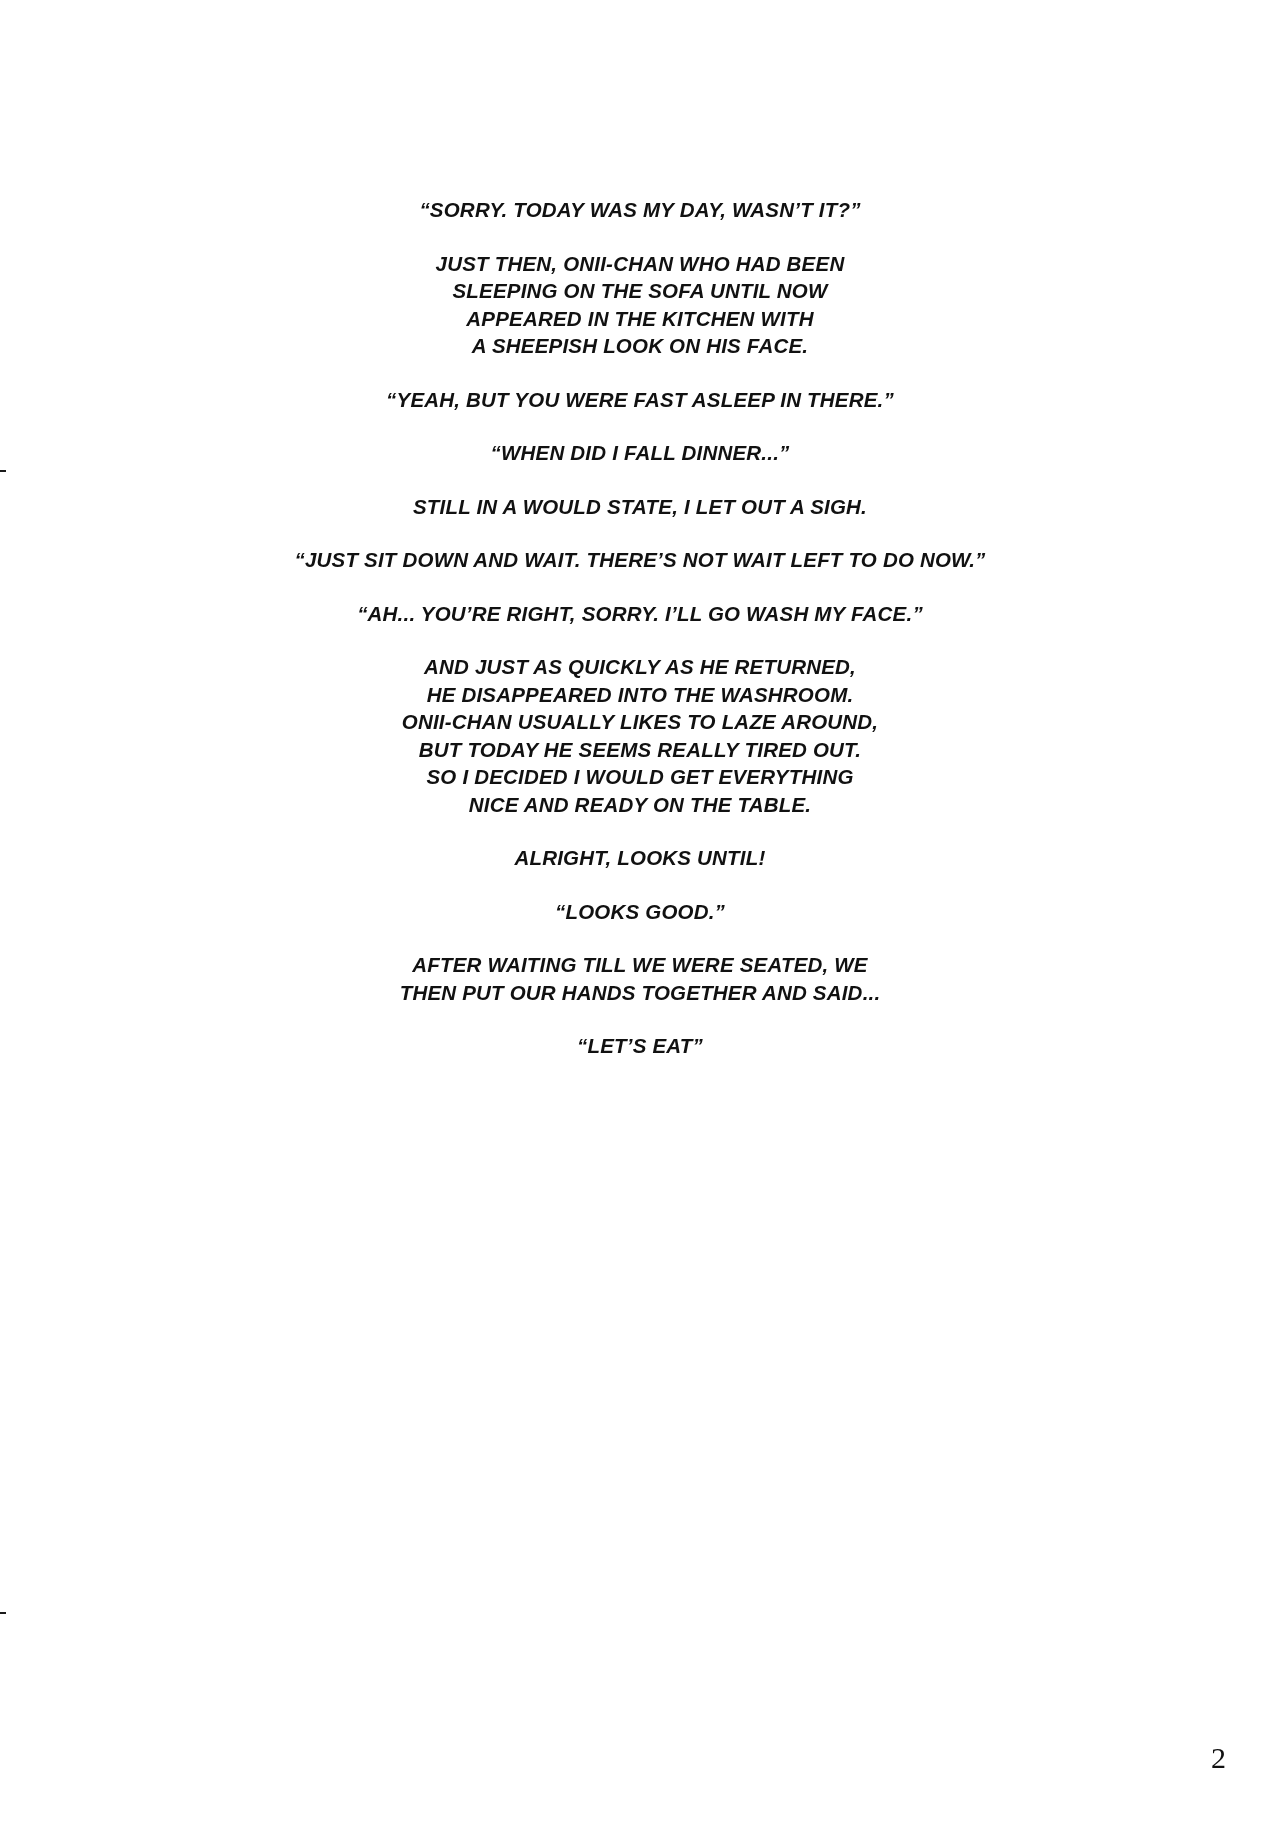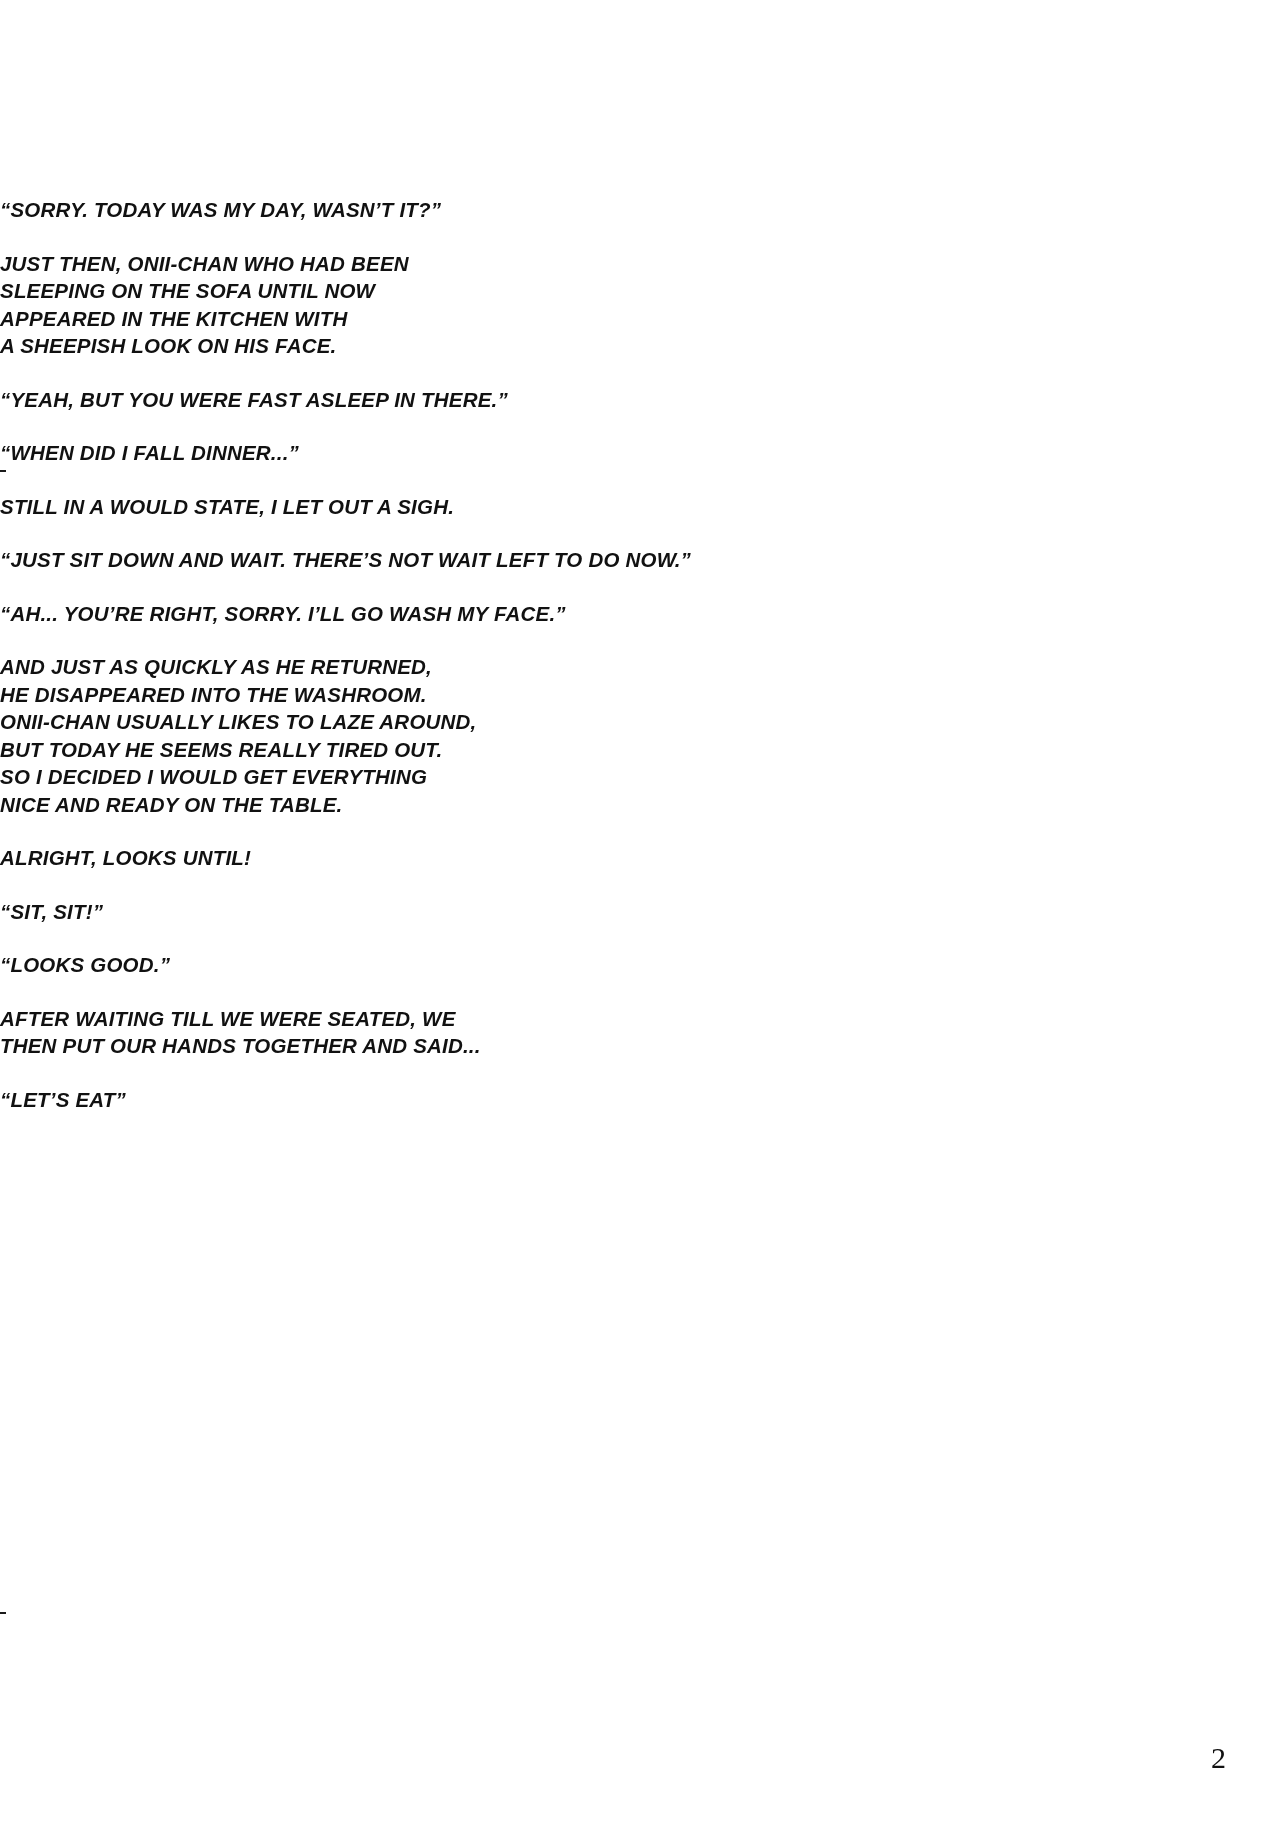--- a/index.html
+++ b/index.html
@@ -24,20 +24,21 @@
     background: #1a1a1a;
   }
   .edge-mark.top { top: 470px; height: 2px; }
   .edge-mark.bottom { top: 1612px; height: 2px; }
 
   .body-text {
     position: absolute;
     left: 0;
     right: 0;
     top: 196px;
+    text-align: center;
   }
   .block {
     font-style: italic;
     font-weight: 700;
     color: #111111;
     letter-spacing: 0.01em;
     font-size: 20.5px;
     line-height: 27.5px;
     margin: 0 0 26px 0;
     white-space: pre-line;
@@ -72,21 +73,20 @@
     <p class="block">STILL IN A WOULD STATE, I LET OUT A SIGH.</p>
     <p class="block">“JUST SIT DOWN AND WAIT. THERE’S NOT WAIT LEFT TO DO NOW.”</p>
     <p class="block">“AH... YOU’RE RIGHT, SORRY. I’LL GO WASH MY FACE.”</p>
     <p class="block">AND JUST AS QUICKLY AS HE RETURNED,
 HE DISAPPEARED INTO THE WASHROOM.
 ONII-CHAN USUALLY LIKES TO LAZE AROUND,
 BUT TODAY HE SEEMS REALLY TIRED OUT.
 SO I DECIDED I WOULD GET EVERYTHING
 NICE AND READY ON THE TABLE.</p>
     <p class="block">ALRIGHT, LOOKS UNTIL!</p>
-    <p class="block">“SIT, SIT!”</p>
     <p class="block">“LOOKS GOOD.”</p>
     <p class="block">AFTER WAITING TILL WE WERE SEATED, WE
 THEN PUT OUR HANDS TOGETHER AND SAID...</p>
     <p class="block">“LET’S EAT”</p>
   </div>
 
   <div class="page-number">2</div>
 
 </div>
 

